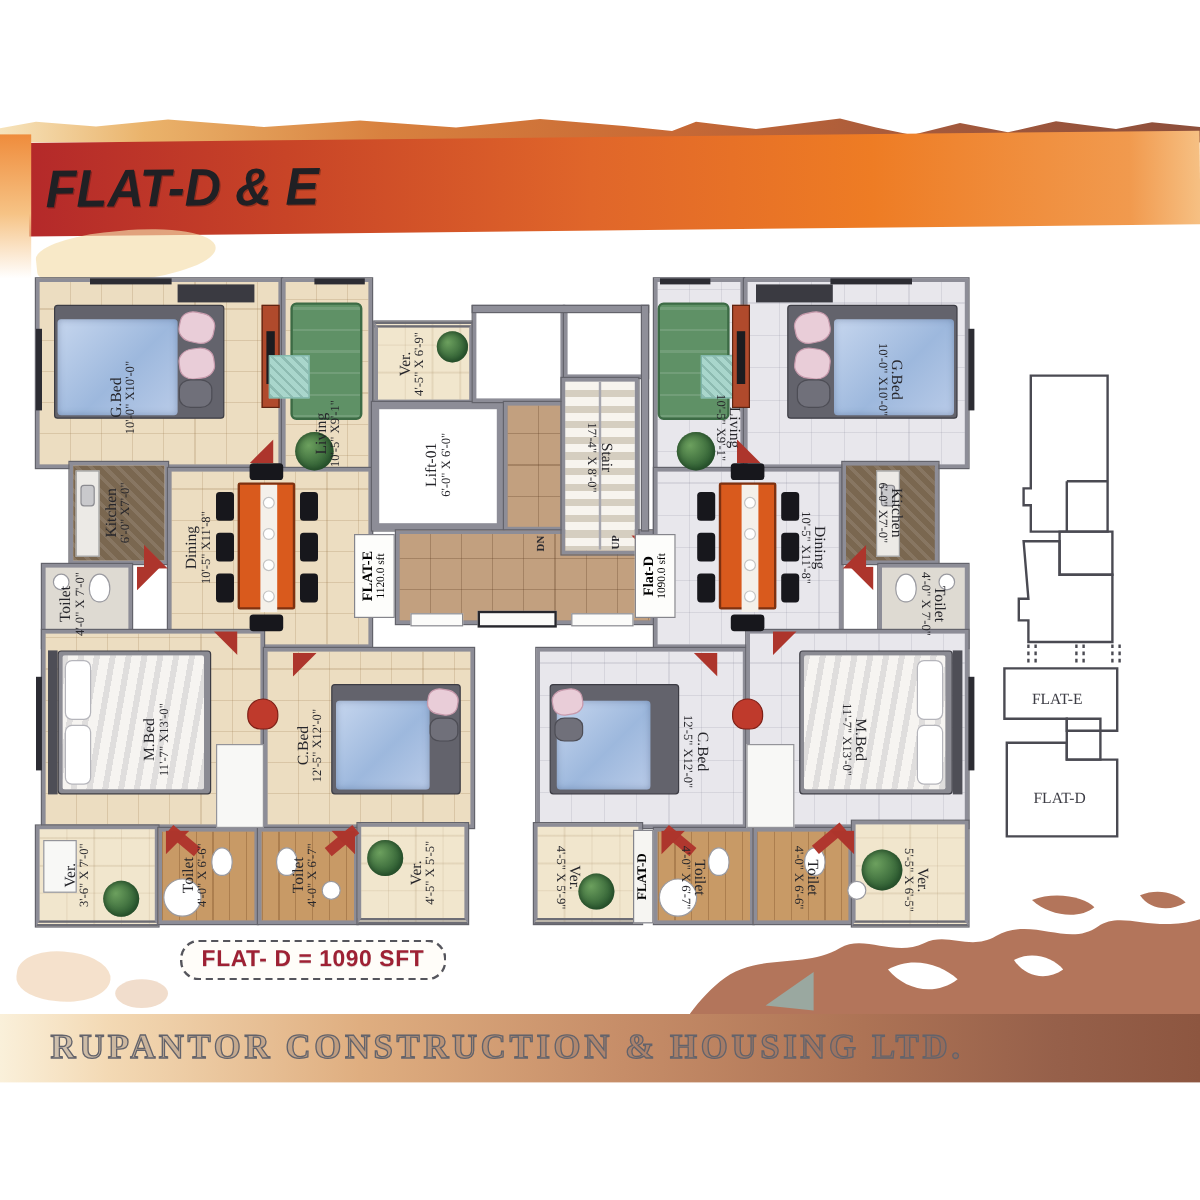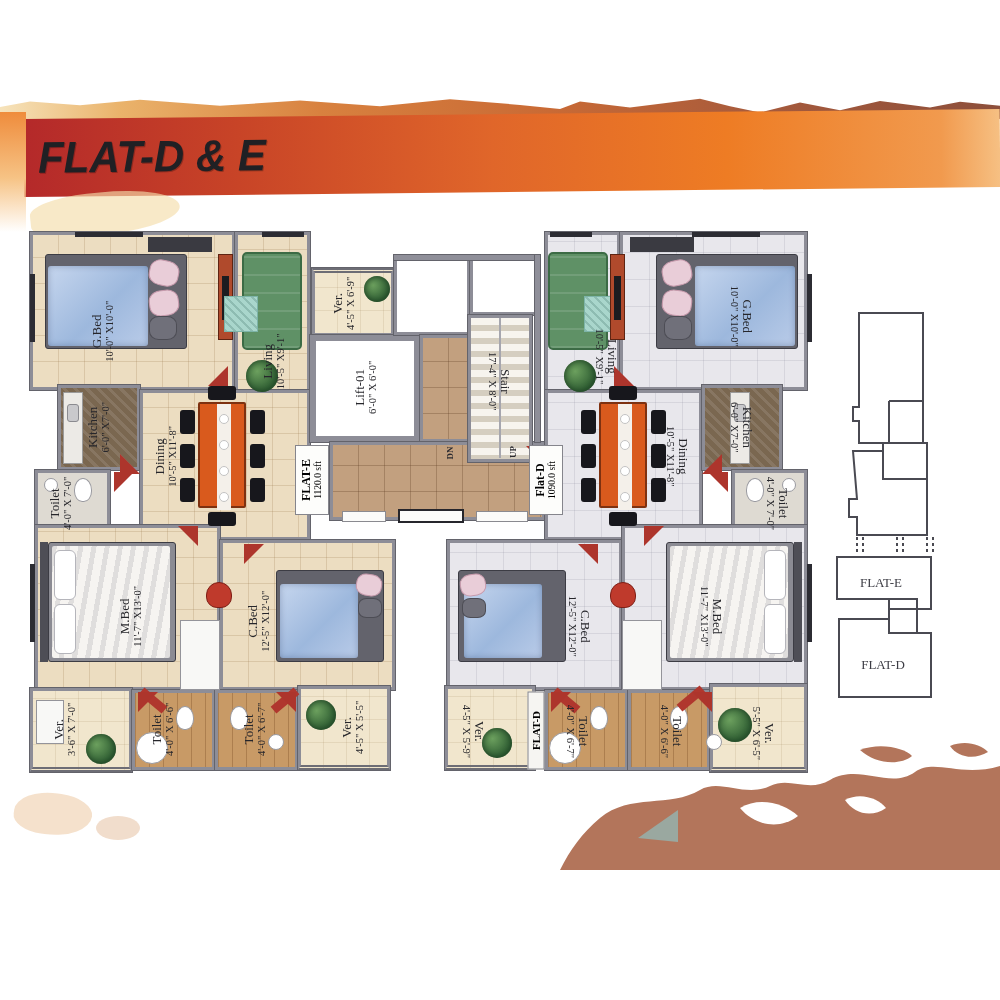--- a/index.html
+++ b/index.html
@@ -422,25 +422,29 @@
         <path d="M34 234 V252 M40 234 V252 M74 234 V252 M80 234 V252 M104 234 V252 M110 234 V252"></path>
       </g>
       <path d="M14 254 H108 V306 H66 V296 H14 Z"></path>
       <path d="M66 296 H94 V330 H66 Z"></path>
       <path d="M16 316 H66 V330 H108 V394 H16 Z"></path>
     </g>
     <text x="58" y="284" text-anchor="middle">FLAT-E</text>
     <text x="60" y="366" text-anchor="middle">FLAT-D</text>
   </svg>
 
+  <div class="area-tag" style="left:150px">FLAT- D = 1090 SFT</div>
 
   <div class="blob-bl1"></div>
   <div class="blob-bl2"></div>
   <svg class="splash-br" viewBox="0 0 440 132">
     <path fill="#b3755b" d="M40 80 C70 55 110 70 140 52 C160 40 185 60 210 48 C230 38 248 55 270 42 C300 25 330 52 355 34 C375 20 400 40 440 28 L440 132 L0 132 C10 112 22 95 40 80 Z"></path>
     <path fill="#b3755b" d="M300 12 C320 4 345 10 352 18 C340 28 315 26 300 12 Z"></path>
     <path fill="#b3755b" d="M390 8 C405 2 420 6 428 14 C415 22 398 20 390 8 Z"></path>
     <path fill="#ffffff" d="M180 70 C200 58 225 66 238 78 C220 92 195 88 180 70 Z"></path>
     <path fill="#ffffff" d="M285 62 C300 54 318 60 326 70 C312 80 294 76 285 62 Z"></path>
     <polygon fill="#9aa8a0" points="78,100 118,72 118,104"></polygon>
   </svg>
+  <div class="footer-band">
+    <div class="footer-text">RUPANTOR CONSTRUCTION &amp; HOUSING LTD.</div>
+  </div>
 
 </div>
 
 </body></html>

